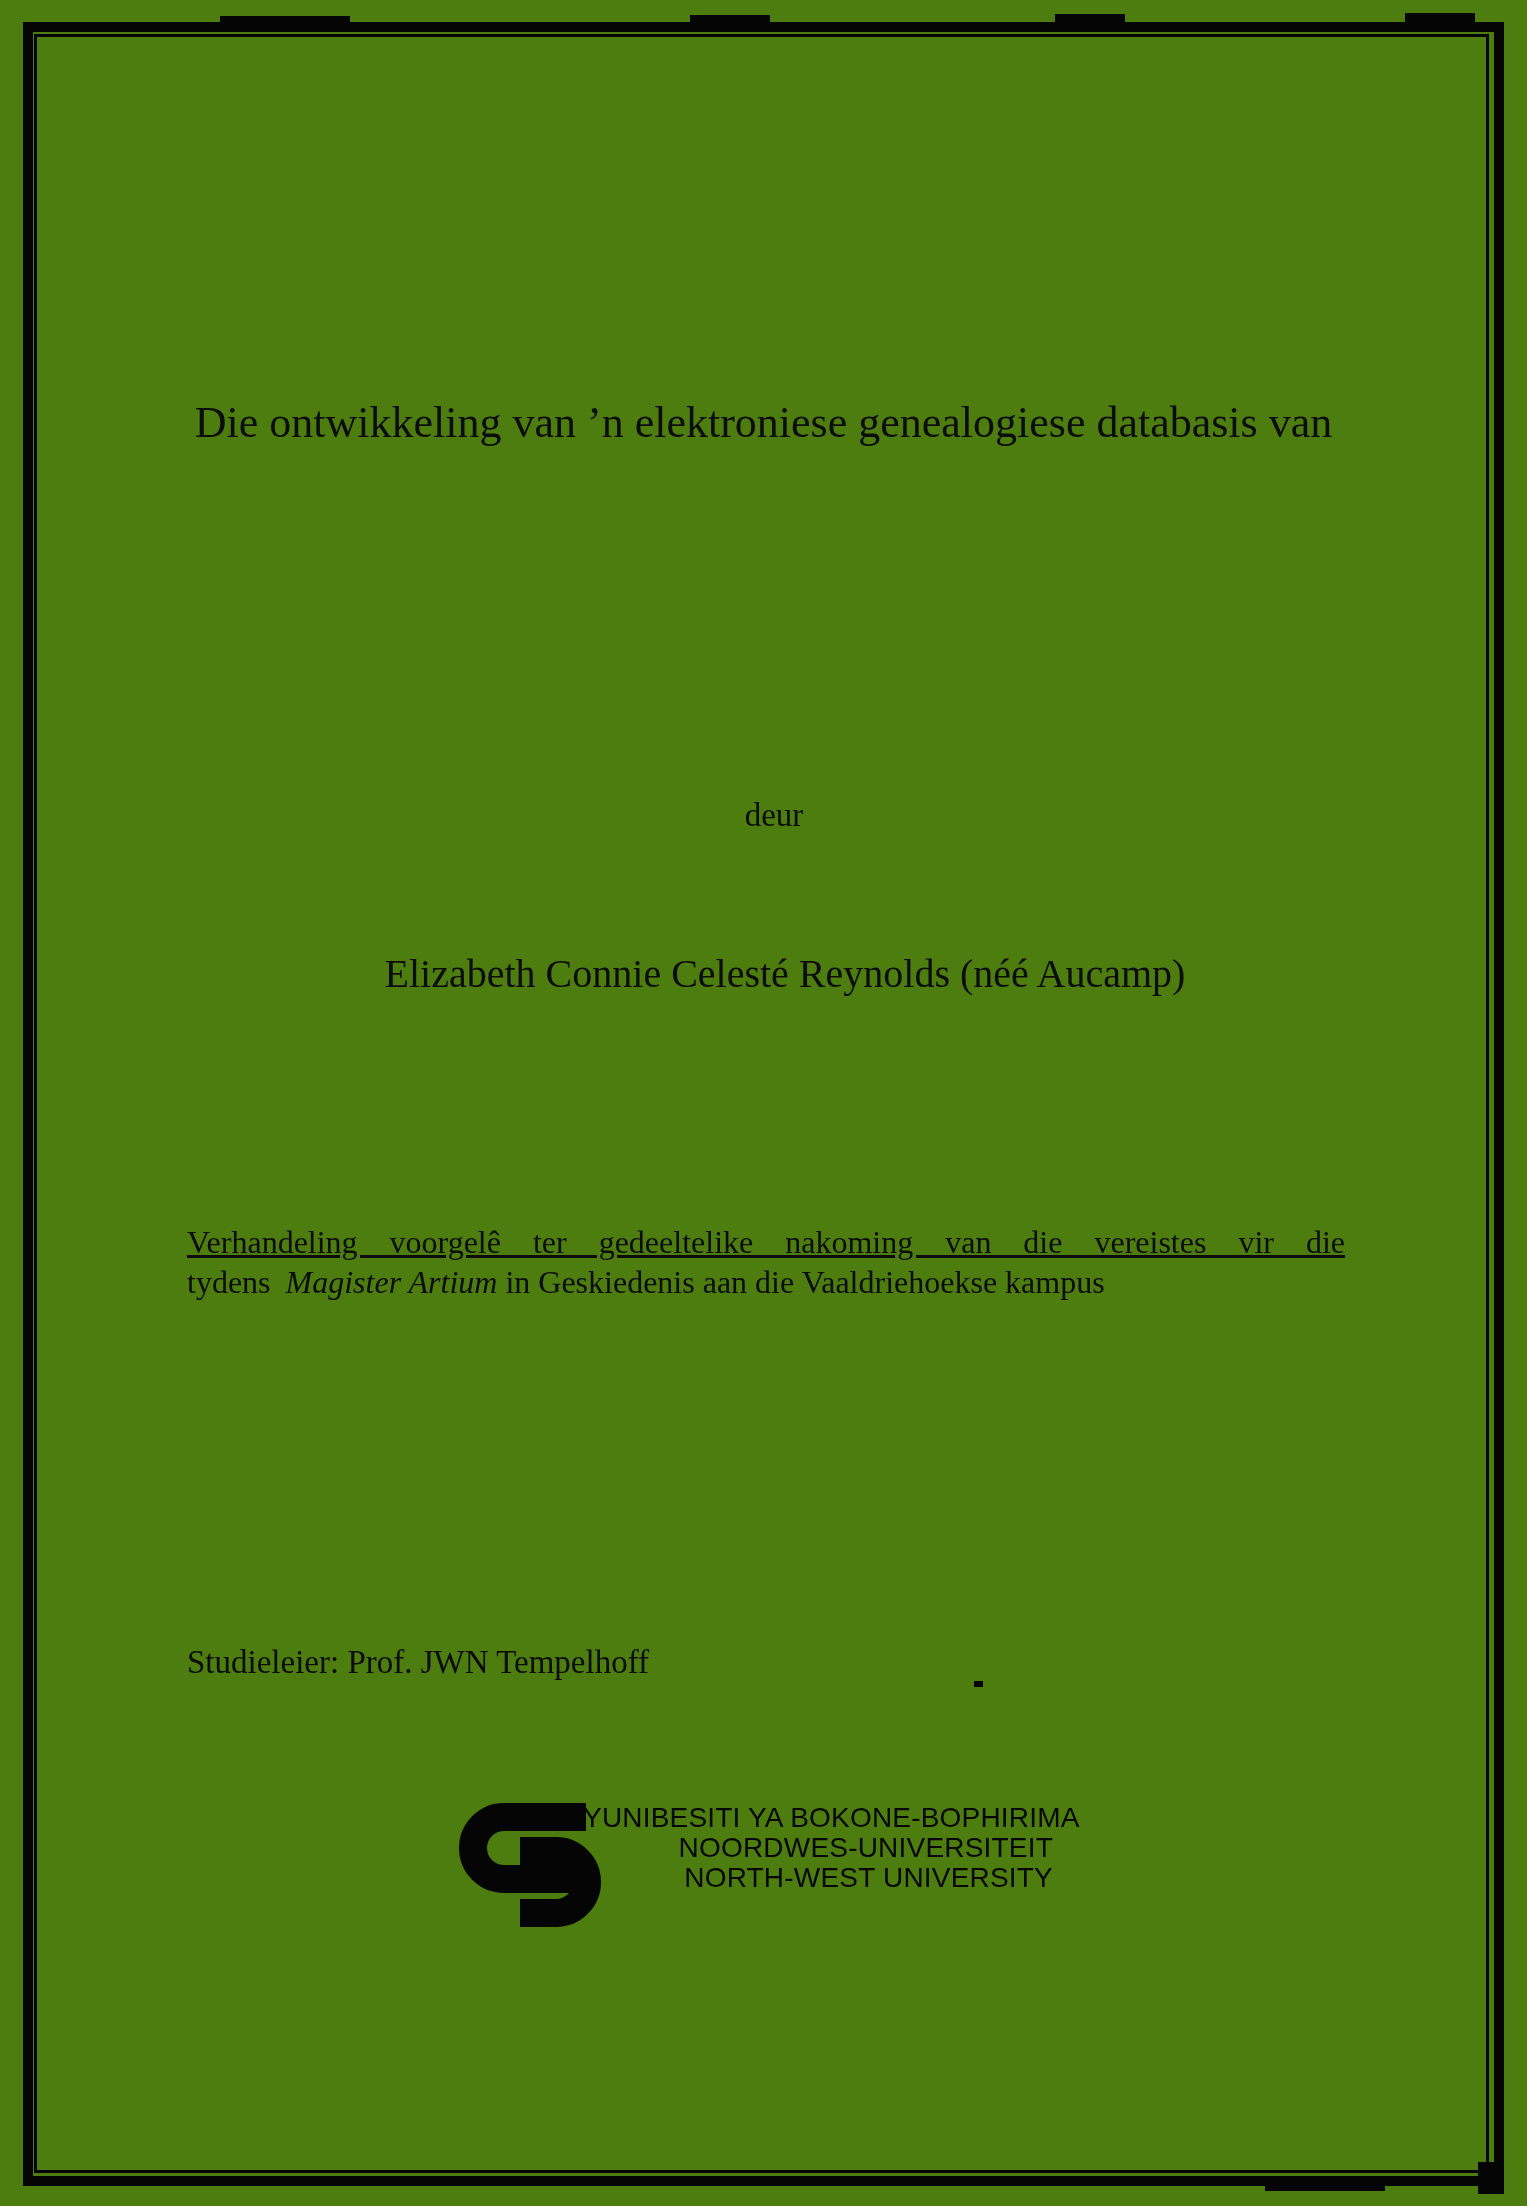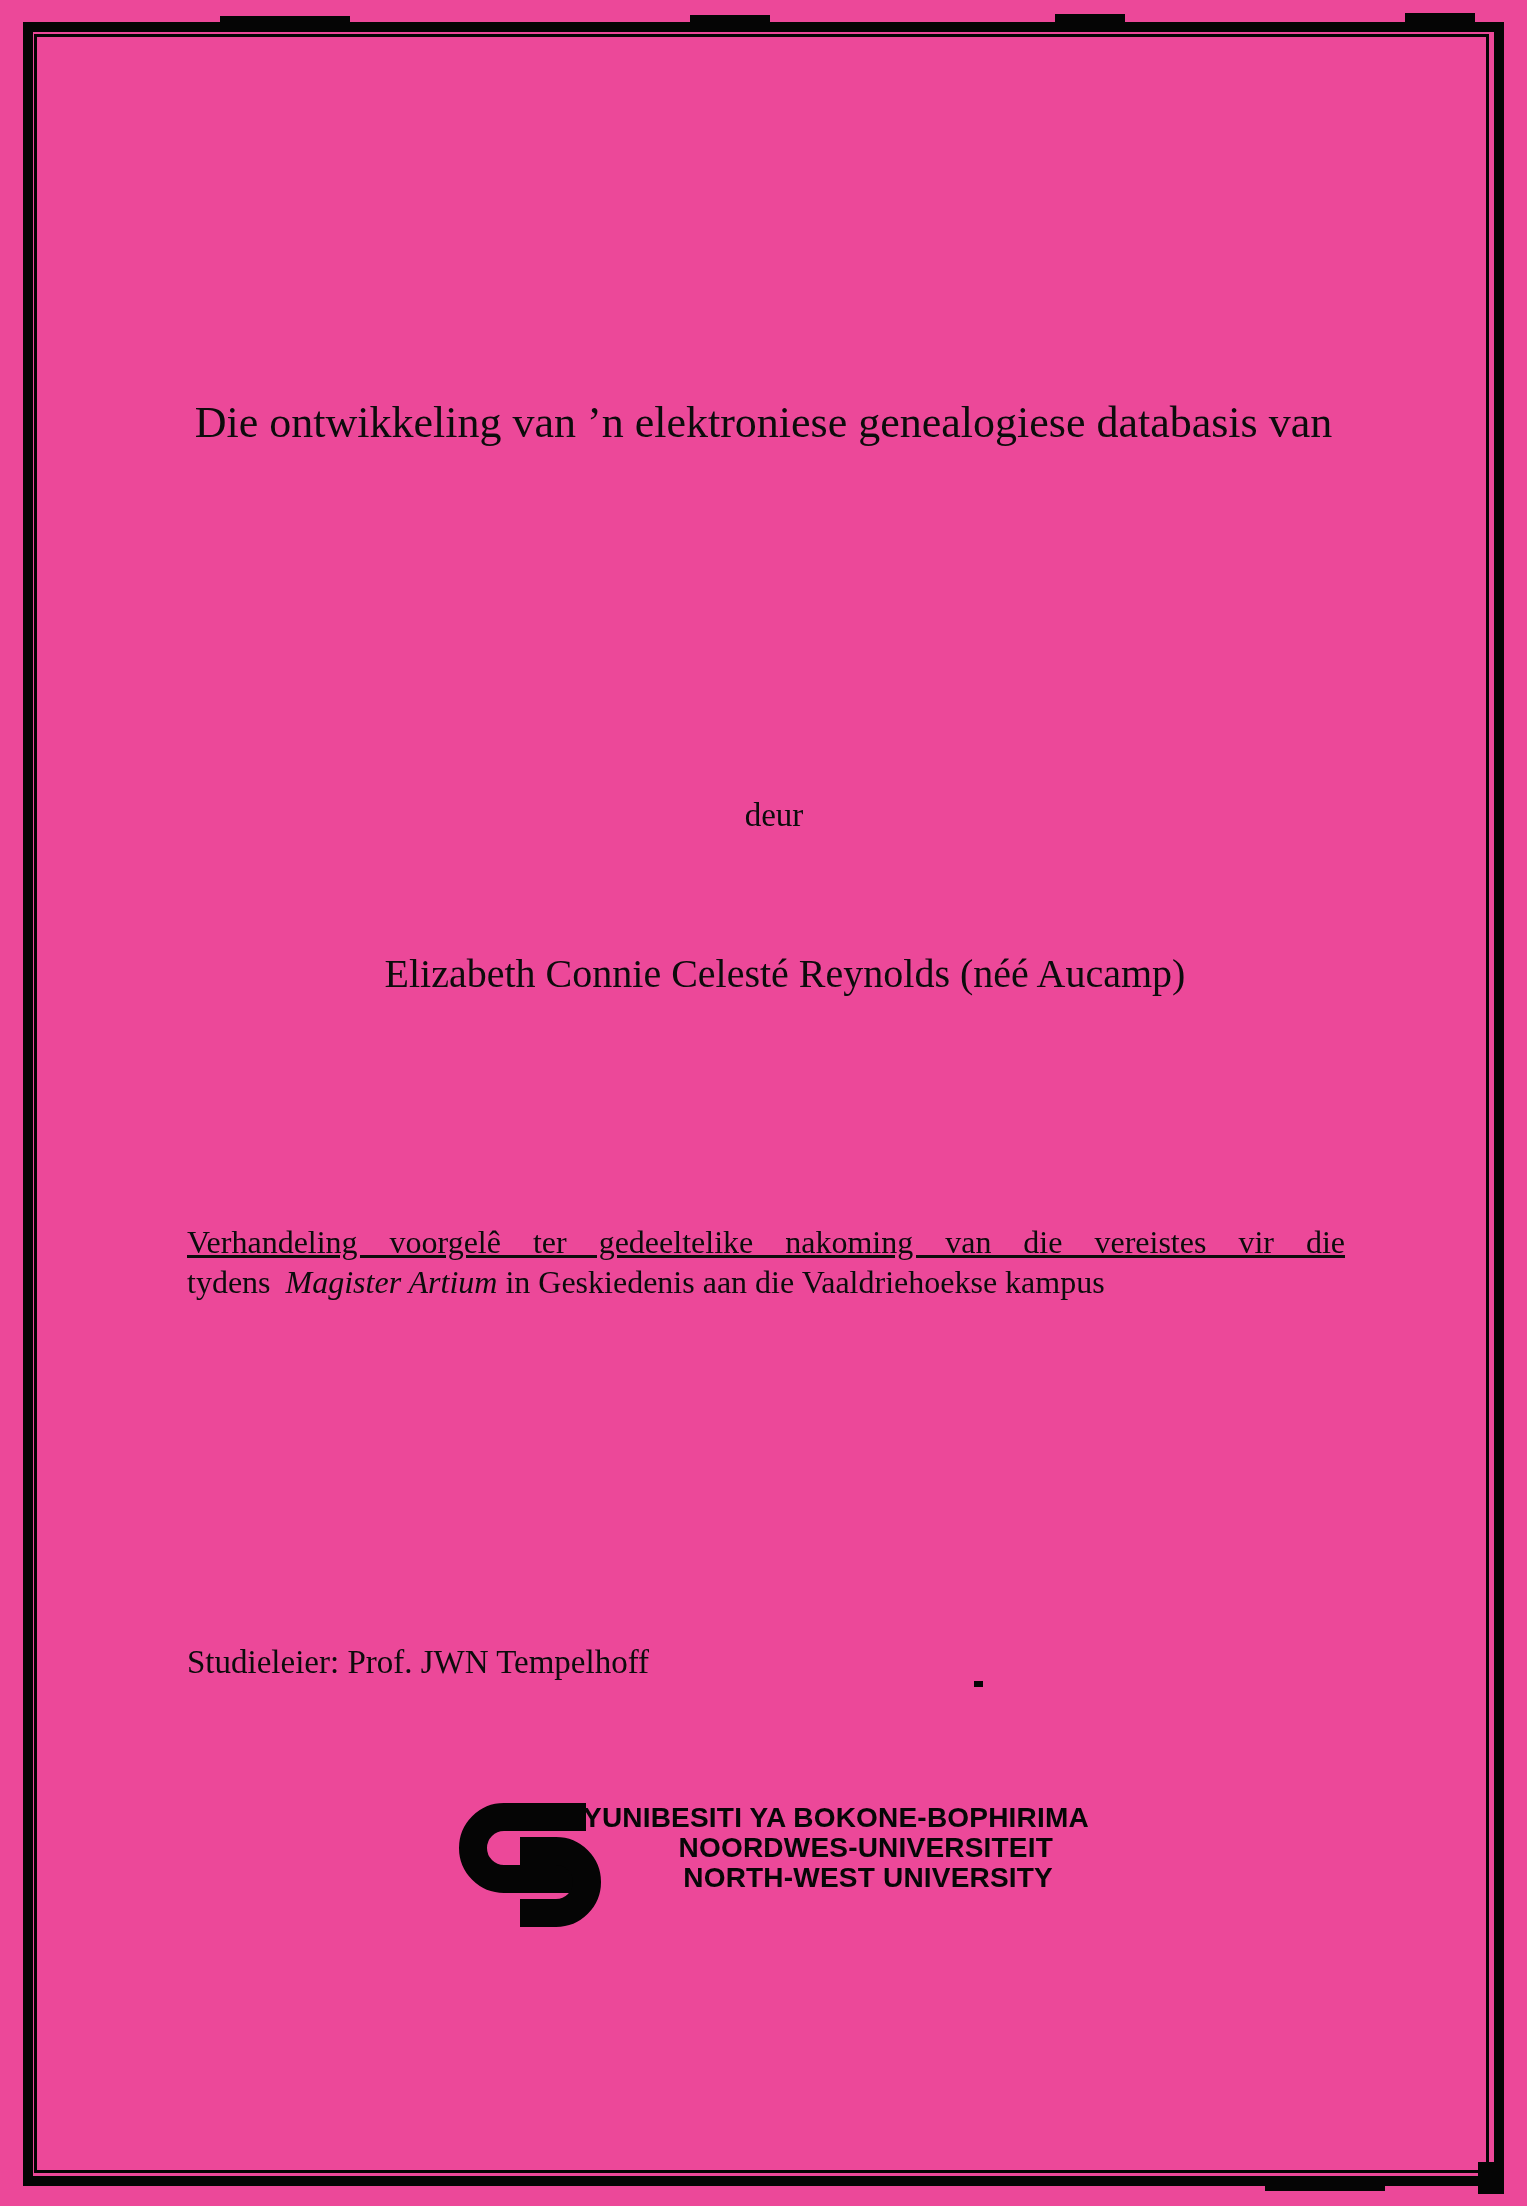--- a/index.html
+++ b/index.html
@@ -4,21 +4,21 @@
 <style>
   html, body {
     margin: 0;
     padding: 0;
     background: #ffffff;
   }
   .page {
     position: relative;
     width: 1527px;
     height: 2206px;
-    background: #ec4899;
+    background: #4d7c0f;
     overflow: hidden;
     font-family: "Liberation Serif", "DejaVu Serif", serif;
     color: #0c0c0c;
   }
   
   .frame-outer {
     position: absolute;
     left: 23px; top: 22px; right: 23px; bottom: 20px;
     border: 10px solid #050505;
   }
@@ -84,21 +84,21 @@
     position: absolute;
     left: 0; top: 2px;
     width: 144px; height: 126px;
   }
   .logo-text {
     position: absolute;
     left: 125px; top: 3px;
     width: 470px;
     text-align: right;
     font-family: "Liberation Sans", "DejaVu Sans", sans-serif;
-    font-weight: 700;
+    font-weight: 400;
     font-size: 28px;
     line-height: 30px;
     letter-spacing: 0.2px;
     color: #070707;
     white-space: nowrap;
   }
 </style>
 </head>
 <body>
 

